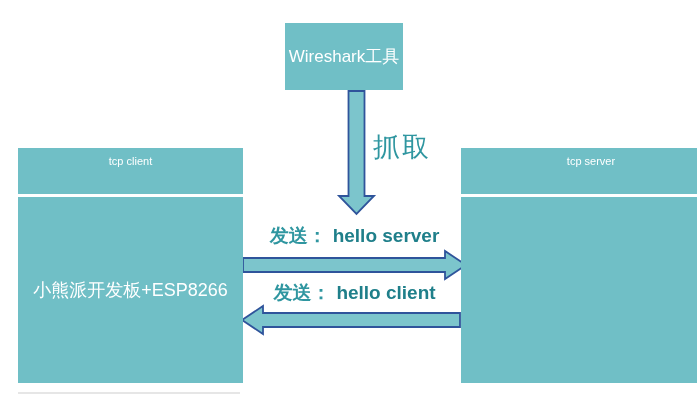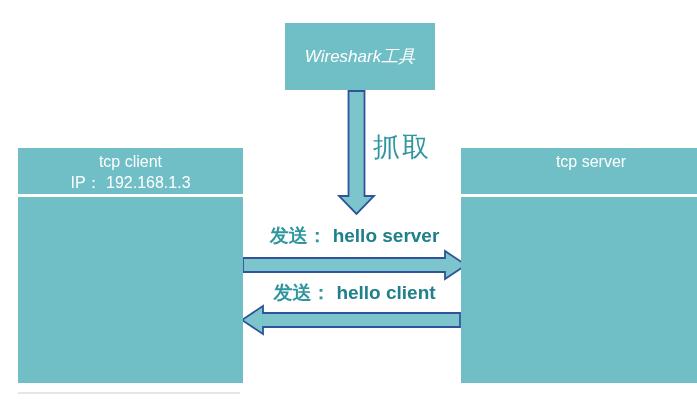--- a/index.html
+++ b/index.html
@@ -10,32 +10,31 @@
     background: #ffffff;
     font-family: "Liberation Sans", sans-serif;
     overflow: hidden;
   }
   .teal-box {
     position: absolute;
     background: #70bfc6;
     color: #ffffff;
   }
   #wireshark-box {
-    left: 285px; top: 23px; width: 150px; height: 67px;
+    left: 285px; top: 23px; width: 118px; height: 67px;
     display: flex; align-items: center; justify-content: center;
     font-size: 17px;
-    font-style: italic;
   }
   #client-box  { left: 18px;  top: 148px; width: 225px; height: 235px; }
   #server-box  { left: 461px; top: 148px; width: 260px; height: 235px; }
   .box-header {
     height: 43px;
     padding-top: 3px;
     text-align: center;
-    font-size: 16px;
+    font-size: 11px;
     line-height: 21px;
   }
   .box-divider { height: 3px; background: #ffffff; }
   .box-body {
     height: 186px;
     display: flex; flex-direction: column;
     align-items: center; justify-content: center;
     text-align: center;
     font-size: 18px;
     line-height: 24px;
@@ -90,23 +89,25 @@
     <polygon class="arrow-shape" points="348.5,91 364.5,91 364.5,196 374,196 356.5,214 339,196 348.5,196"></polygon>
     <polygon class="arrow-shape" points="243,258 445,258 445,251 466,265 445,279 445,272 243,272"></polygon>
     <polygon class="arrow-shape" points="460,313 263,313 263,306 242,320 263,334 263,327 460,327"></polygon>
   </svg>
 
   <div id="capture-label">抓取</div>
 
   <div class="teal-box" id="client-box">
     <div class="box-header">
       <div>tcp client</div>
-      <div>IP： 192.168.1.3</div>
     </div>
     <div class="box-divider"></div>
+    <div class="box-body">
+      <div>小熊派开发板+ESP8266</div>
+    </div>
   </div>
 
   <div class="teal-box" id="server-box">
     <div class="box-header">
       <div>tcp server</div>
     </div>
     <div class="box-divider"></div>
     <div class="box-body">
     </div>
   </div>

